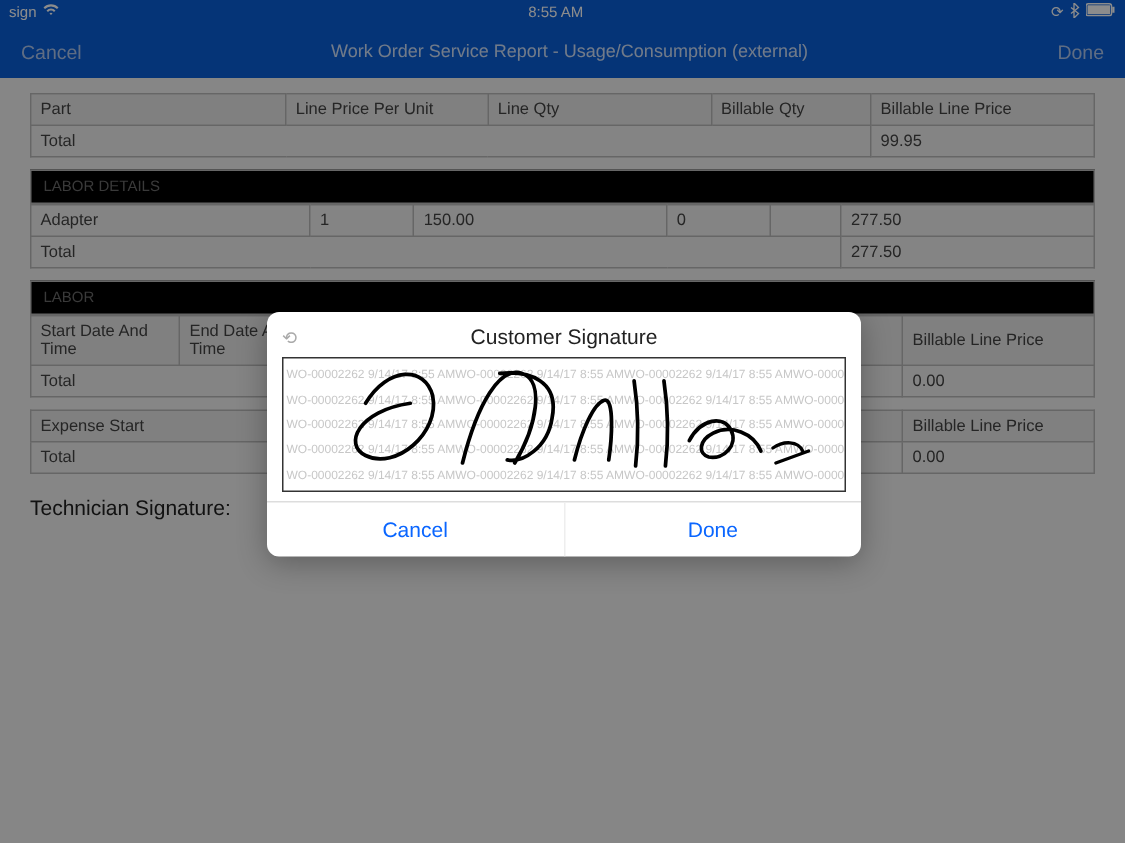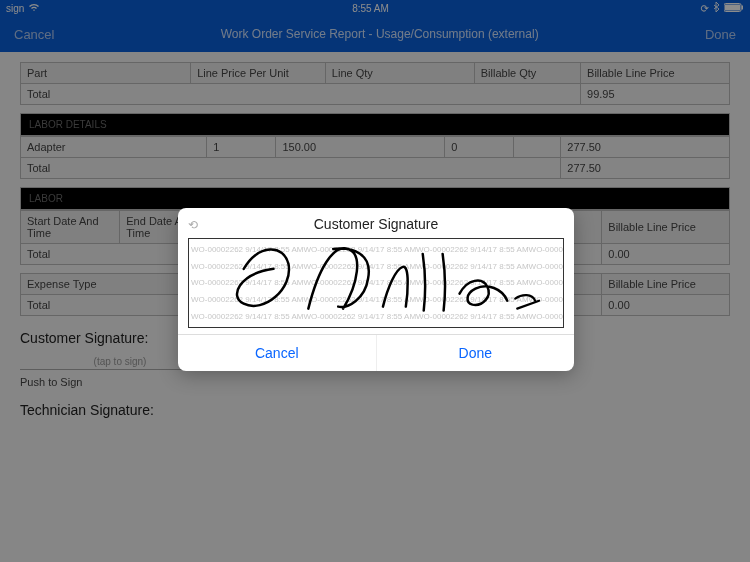--- a/index.html
+++ b/index.html
@@ -197,38 +197,33 @@
     <tr class="total-row">
       <td colspan="5">Total</td>
       <td>0.00</td>
     </tr>
   </tbody>
     </table>
 
   <table class="grid">
     <tbody>
         <tr>
-      <th style="width:25%">Expense Type</th>
+      <th style="width:25%">Expense Start</th>
       <th style="width:18%">Line Qty</th>
       <th style="width:22%">Line Price Per Unit</th>
       <th style="width:17%">Covered %</th>
       <th>Billable Line Price</th>
     </tr>
     <tr class="total-row">
       <td colspan="4">Total</td>
       <td>0.00</td>
     </tr>
   </tbody>
     </table>
 
-  <div class="sig-section">
-    <div class="sig-label">Customer Signature:</div>
-    <div class="tap-sign">(tap to sign)</div>
-    <div class="push">Push to Sign</div>
-  </div>
 
   <div class="sig-section" style="">
     <div class="sig-label">Technician Signature:</div>
   </div>
 
 </div>
 
 <div class="dim"></div>
 
 <div class="modal">

